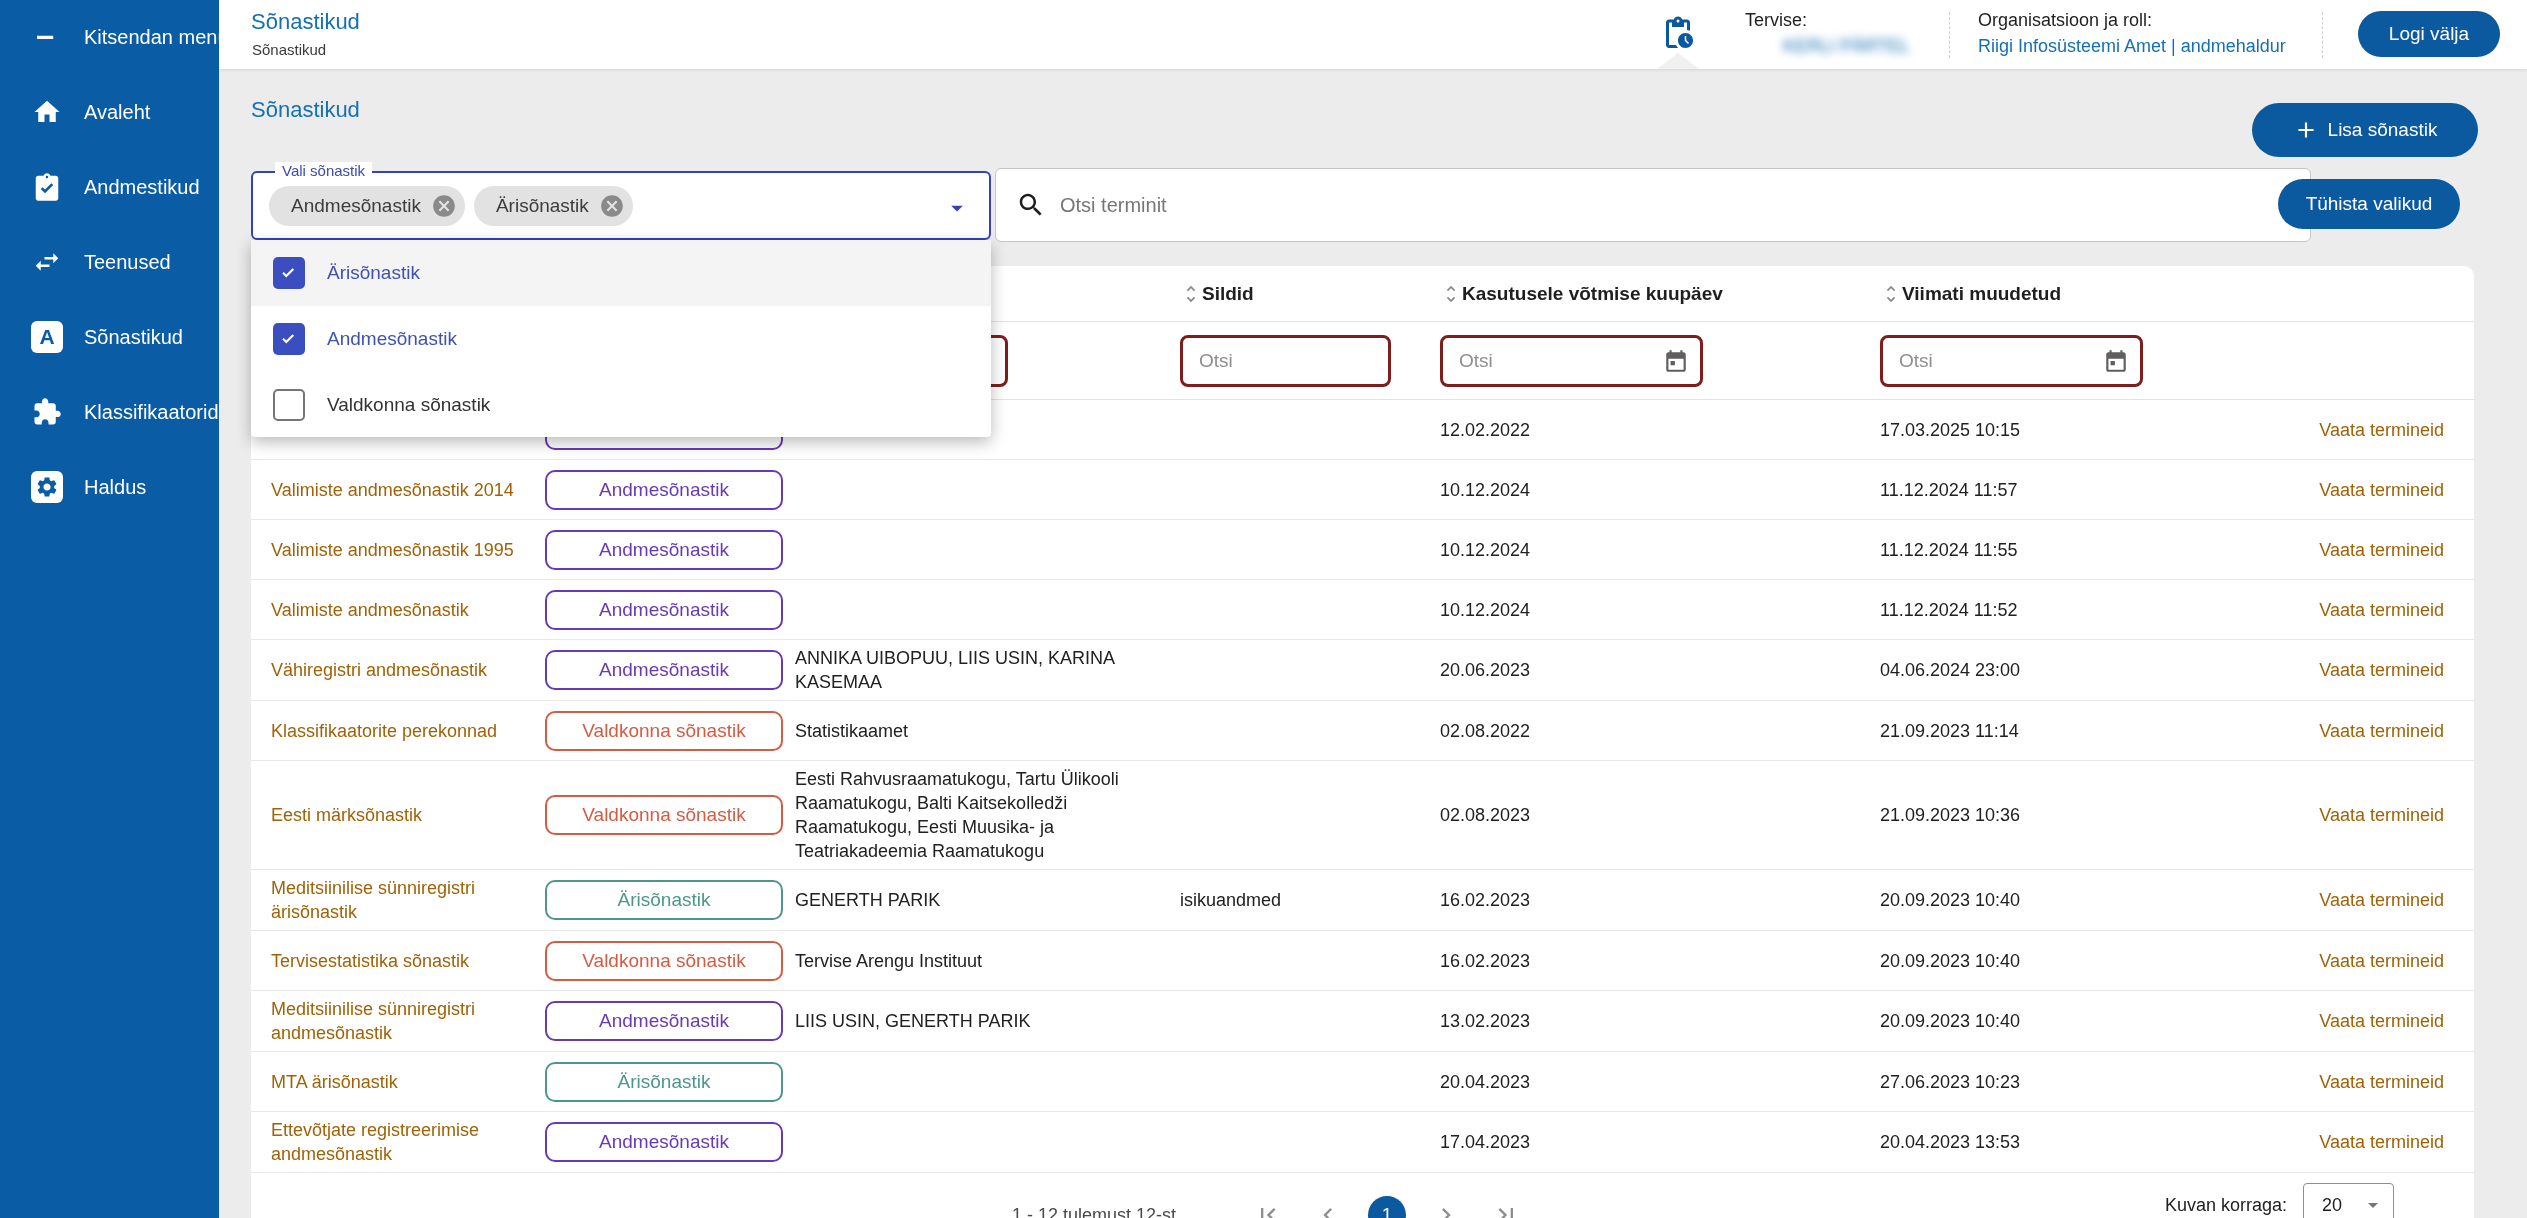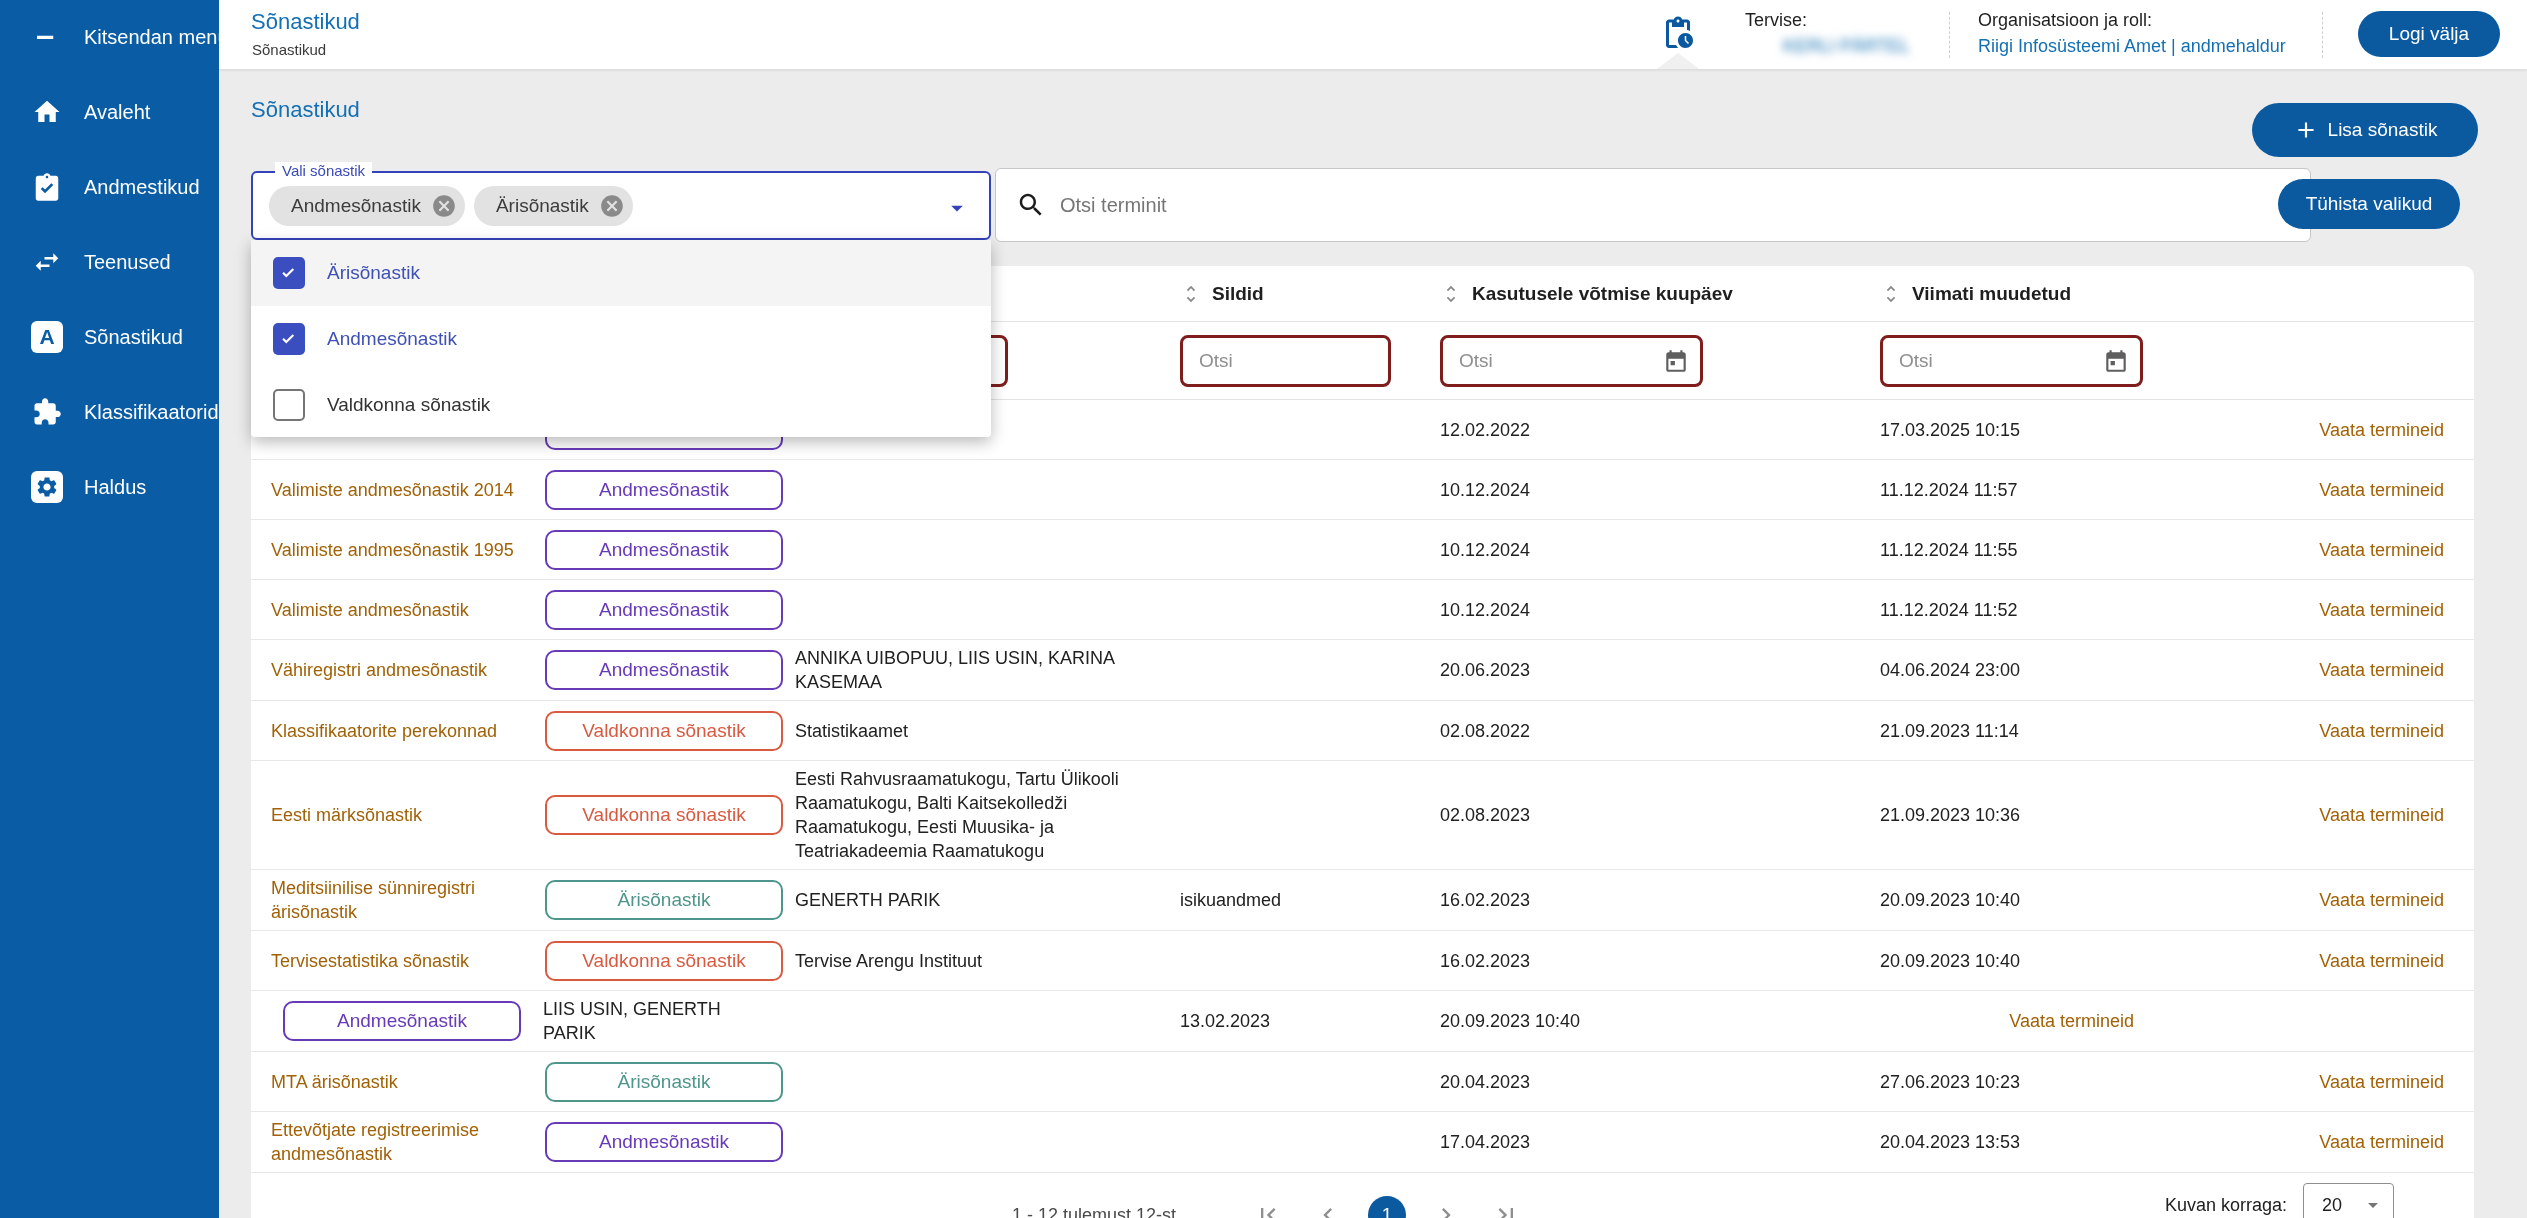--- a/index.html
+++ b/index.html
@@ -64,21 +64,21 @@
   .search-bar input::placeholder { color:#767676; }
 
   .btn-add { position:absolute; left:2033px; top:34px; width:226px; height:54px; font-size:19px; gap:9px; }
   .btn-add svg { width:26px; height:26px; color:#fff; }
   .btn-clear { position:absolute; left:2059px; top:110px; width:182px; height:50px; font-size:19px; }
 
   
   .card { position:absolute; left:32px; top:197px; width:2223px; height:952px; background:#fff; border-radius:10px 10px 0 0; }
   .grid { display:grid; grid-template-columns:272px 252px 385px 260px 440px 284px 1fr; padding-left:20px; align-items:center; }
   .thead { height:56px; border-bottom:1px solid #E3E3E3; }
-  .th { display:flex; align-items:center; gap:10px; font-size:19px; font-weight:700; color:#1F1F1F; cursor:pointer; }
+  .th { display:flex; align-items:center; gap:0; font-size:19px; font-weight:700; color:#1F1F1F; cursor:pointer; }
   .th svg { width:22px; height:22px; color:#8A8A8A; flex:0 0 22px; }
   .tfilter { height:78px; border-bottom:1px solid #E3E3E3; }
   .f-in { position:relative; display:flex; align-items:center; }
   .f-in input { height:52px; border:3px solid #7f1d1d; border-radius:8px; padding:0 16px; font-size:19px; color:#333; font-family:inherit; outline:none; }
   .f-in input::placeholder { color:#8F8F8F; }
   .f-in svg.cal { position:absolute; right:14px; width:26px; height:26px; color:#5F5F5F; cursor:pointer; }
   .trow { min-height:60px; border-bottom:1px solid #E8E8E8; padding-top:6px; padding-bottom:6px; }
   .td { font-size:18px; color:#212121; line-height:24px; padding-right:28px; }
   .td a { color:#a16207; text-decoration:none; cursor:pointer; }
   .td.c-type { display:flex; justify-content:center; padding-right:10px; }
@@ -372,20 +372,21 @@
             <div class="td c-type">
               <span class="badge" style="color:#D75A41;border-color:#D75A41">Valdkonna sõnastik</span>
             </div>
             <div class="td c-owner">Tervise Arengu Instituut</div>
             <div class="td c-tags"></div>
             <div class="td c-adopted">16.02.2023</div>
             <div class="td c-modified">20.09.2023 10:40</div>
             <div class="td c-action"><a>Vaata termineid</a></div>
           </div>
           <div class="grid trow">
+            <div class="td c-name"><a>Meditsiinilise sünniregistri andmesõnastik</a></div>
             <div class="td c-type">
               <span class="badge" style="color:#673AB7;border-color:#673AB7">Andmesõnastik</span>
             </div>
             <div class="td c-owner">LIIS USIN, GENERTH PARIK</div>
             <div class="td c-tags"></div>
             <div class="td c-adopted">13.02.2023</div>
             <div class="td c-modified">20.09.2023 10:40</div>
             <div class="td c-action"><a>Vaata termineid</a></div>
           </div>
           <div class="grid trow">

